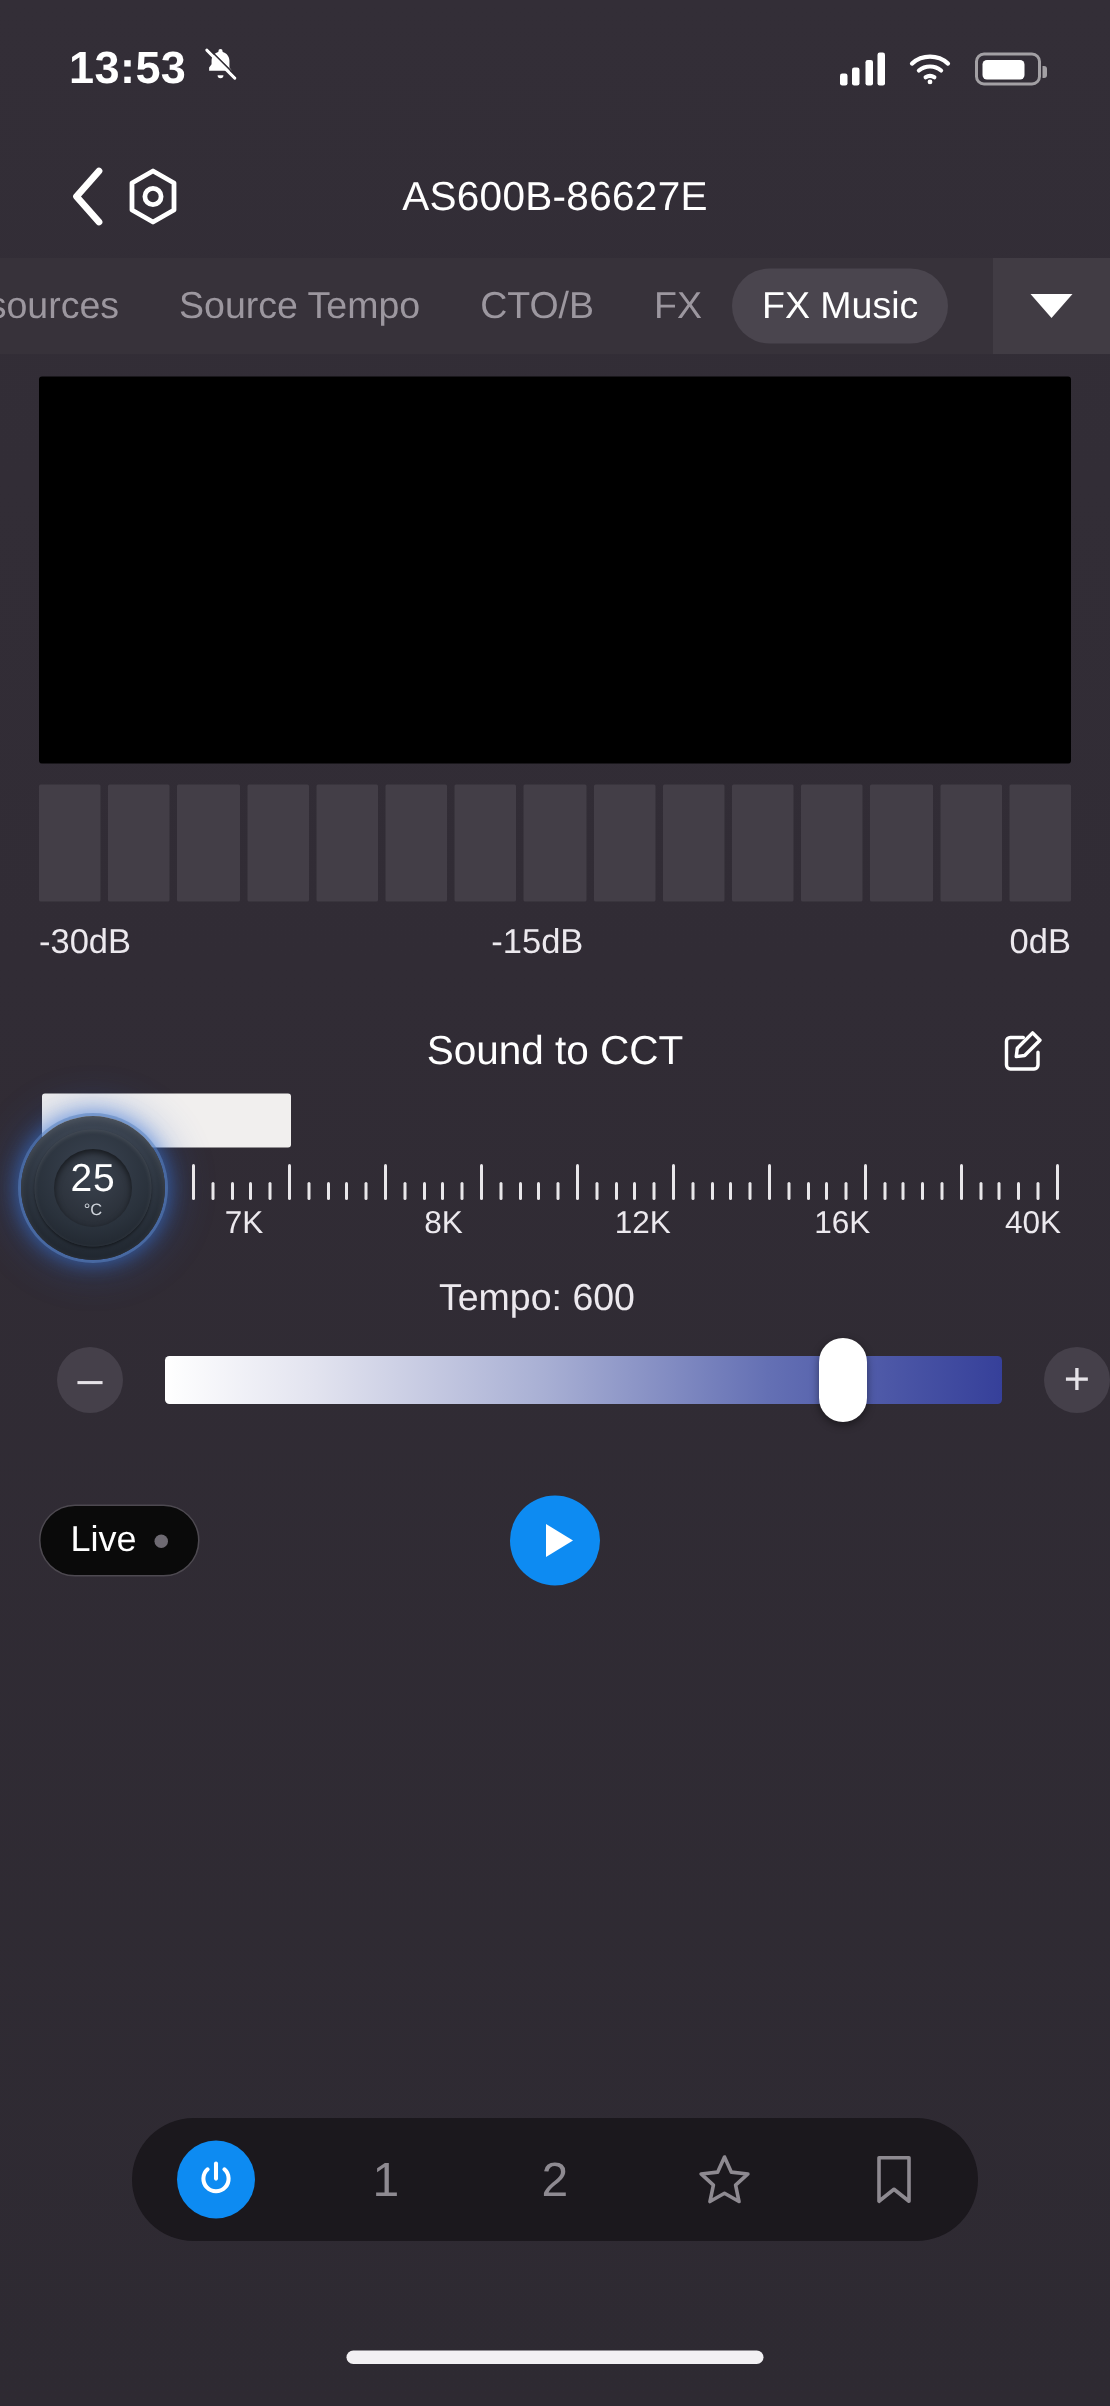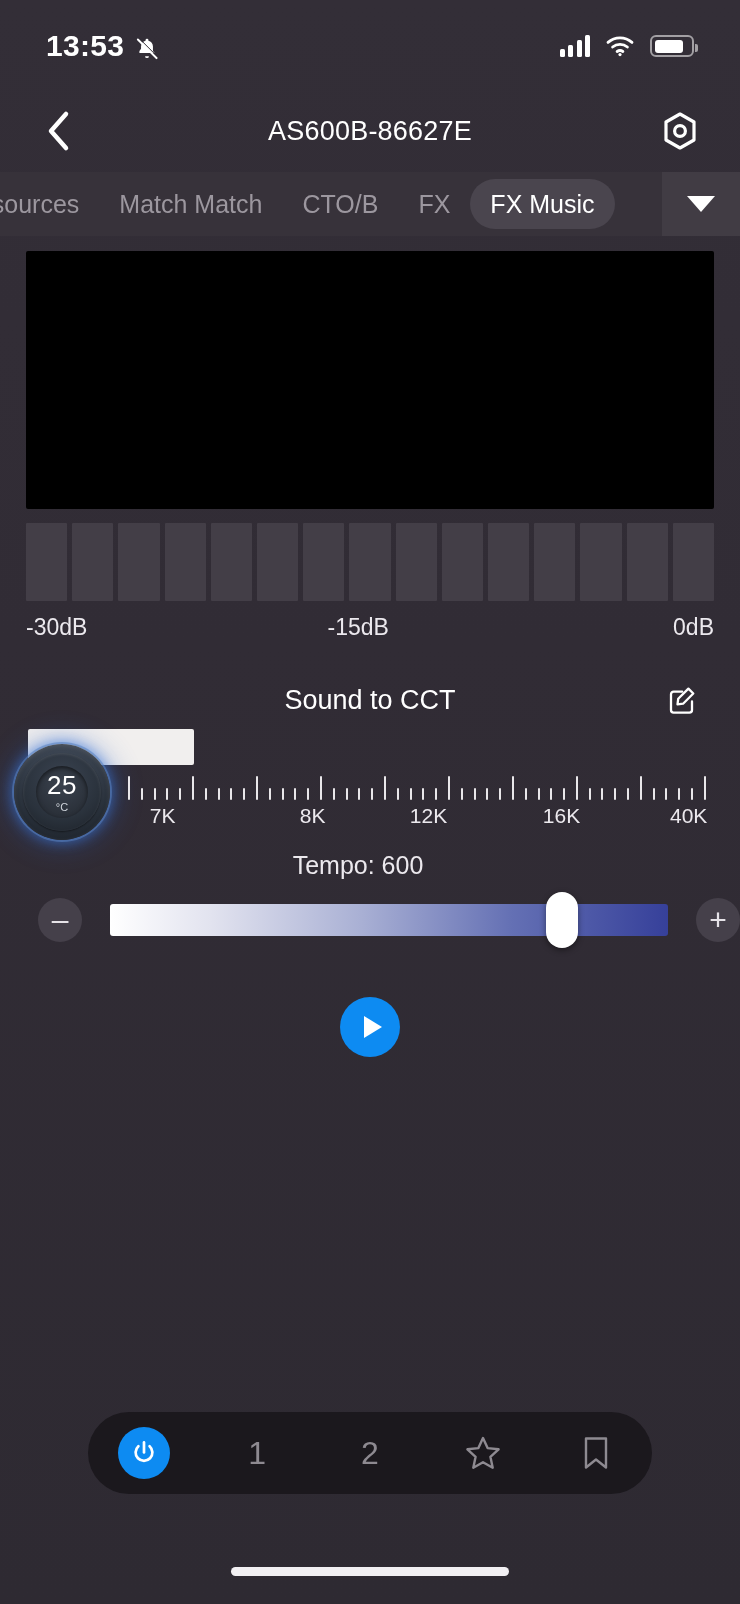--- a/index.html
+++ b/index.html
@@ -15,42 +15,42 @@
     background:linear-gradient(180deg,#332e37 0%,#312c35 40%,#2e2a32 100%);
     color:#fff;
   }
 
   
   .statusbar {
     position:absolute; top:0; left:0; right:0; height:92px;
     display:flex; align-items:center; justify-content:space-between;
     padding:0 46px;
   }
-  .status-left { display:flex; align-items:flex-end; gap:10px; }
+  .status-left { display:flex; align-items:flex-start; gap:10px; }
   .status-time { font-size:30px; font-weight:600; letter-spacing:.3px; color:#fff; }
   .status-right { display:flex; align-items:center; gap:16px; }
 
   .bell-mute { width:26px; height:28px; position:relative; }
   .sig { display:flex; align-items:flex-end; gap:3.5px; height:22px; }
   .sig i { display:block; width:5px; background:#fff; border-radius:1.5px; }
   .sig i:nth-child(1){ height:8px; }
   .sig i:nth-child(2){ height:12px; }
   .sig i:nth-child(3){ height:17px; }
   .sig i:nth-child(4){ height:22px; }
 
   .batt { width:44px; height:22px; border:2px solid rgba(255,255,255,.55);
           border-radius:6px; position:relative; padding:2.5px; }
   .batt::after { content:""; position:absolute; right:-6px; top:7px; width:3px; height:8px;
                  background:rgba(255,255,255,.55); border-radius:0 2px 2px 0; }
   .batt span { display:block; height:100%; width:82%; background:#fff; border-radius:3px; }
 
   
   .navbar {
     position:absolute; top:92px; left:0; right:0; height:78px;
-    display:flex; align-items:center; justify-content:space-between;
+    display:flex; align-items:center; justify-content:flex-start;
     padding:0 38px;
   }
   .nav-title { position:absolute; left:0; right:0; text-align:center;
                font-size:27px; color:#fff; letter-spacing:.2px; pointer-events:none; }
   .back-btn { width:42px; height:42px; display:flex; align-items:center; justify-content:center;
               position:relative; z-index:2; }
   .gear-btn { width:44px; height:44px; display:flex; align-items:center; justify-content:center;
               position:relative; z-index:2; }
 
   
@@ -252,21 +252,21 @@
       <svg width="36" height="40" viewBox="0 0 36 40">
         <polygon points="18,3 32,11 32,29 18,37 4,29 4,11" fill="none" stroke="#fff" stroke-width="3.2" stroke-linejoin="round"></polygon>
         <circle cx="18" cy="20" r="5.4" fill="none" stroke="#fff" stroke-width="3.2"></circle>
       </svg>
     </div>
   </div>
 
   <div class="tabstrip">
     <div class="tabs-scroll">
       <div class="tab clipped">nt sources</div>
-      <div class="tab">Match Match</div>
+      <div class="tab">Source Tempo</div>
       <div class="tab">CTO/B</div>
       <div class="tab">FX</div>
       <div class="tab active">FX Music</div>
     </div>
     <div class="tab-dropdown">
       <div class="caret-down"></div>
     </div>
   </div>
 
   <div class="viz"></div>
@@ -358,36 +358,40 @@
         <div class="tk"></div>
         <div class="tk major"></div>
         <div class="tk"></div>
         <div class="tk"></div>
         <div class="tk"></div>
         <div class="tk"></div>
         <div class="tk major"></div>
       </div>
     <div class="ruler-labels" id="ruler-labels">
         <span style="left: 6%;">7K</span>
-        <span style="left: 29%; margin-left: 17px;">8K</span>
+        <span style="left: 29%;">8K</span>
         <span style="left: 52%;">12K</span>
         <span style="left: 75%;">16K</span>
         <span style="left: 97%;">40K</span>
       </div>
   </div>
 
   <div class="tempo-label">Tempo: 600</div>
   <div class="tempo-row">
     <div class="step minus">–</div>
     <div class="tempo-track" style="background: linear-gradient(90deg, rgb(255, 255, 255) 0%, rgb(226, 227, 239) 18%, rgb(169, 176, 212) 45%, rgb(100, 112, 180) 72%, rgb(54, 64, 154) 100%);">
       <div class="tempo-thumb" style="left: 81%;"></div>
     </div>
     <div class="step plus">+</div>
   </div>
 
+  <div class="live-badge">
+    <span>Live</span>
+    <span class="live-dot" style="background: rgb(110, 106, 114);"></span>
+  </div>
   <div class="play-btn" style="background: rgb(13, 139, 242);">
     <div class="play-tri"></div>
   </div>
 
   <div class="dock">
     <div class="dock-item">
       <div class="power-btn">
         <svg width="28" height="28" viewBox="0 0 28 28">
           <path d="M8.4 7.2a8.4 8.4 0 1 0 11.2 0" fill="none" stroke="#fff" stroke-width="2.7" stroke-linecap="round"></path>
           <line x1="14" y1="3.4" x2="14" y2="13.4" stroke="#fff" stroke-width="2.7" stroke-linecap="round"></line>

